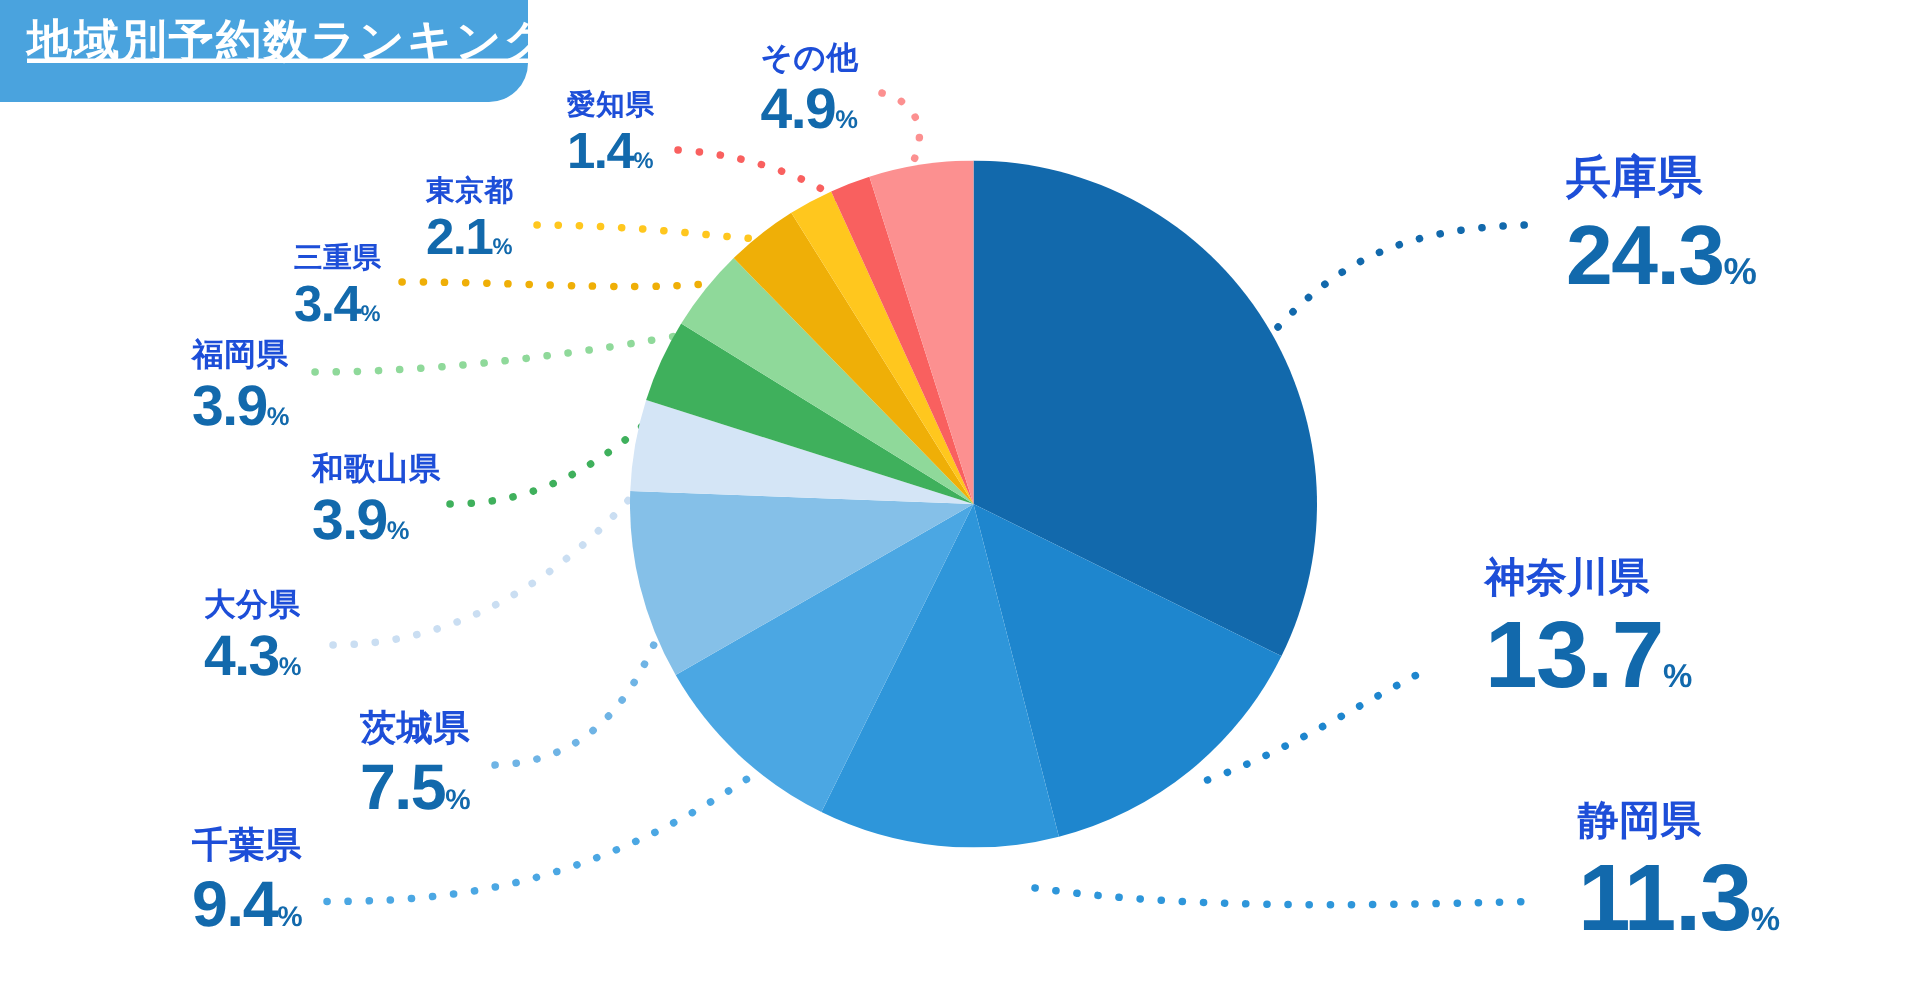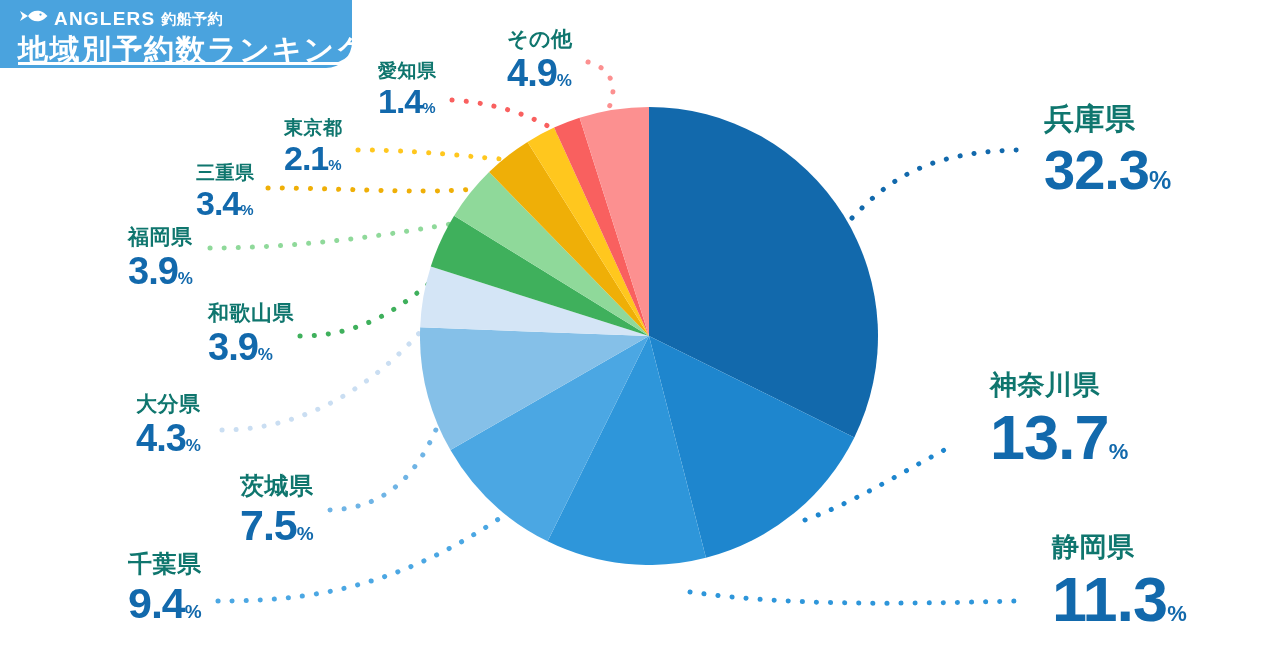--- a/index.html
+++ b/index.html
@@ -83,21 +83,21 @@
 
   
   .label {
     position: absolute;
     white-space: nowrap;
     line-height: 1;
   }
   .label .name {
     display: block;
     font-weight: bold;
-    color: #0f766e;
+    color: #1d4ed8;
     letter-spacing: 0.5px;
   }
   .label .valline {
     display: block;
     font-weight: bold;
     color: #1269AC;
     white-space: nowrap;
   }
   .label .value {
     font-weight: bold;
@@ -126,31 +126,20 @@
 
   .size-xs .name  { font-size: 19px; margin-bottom: 4px; text-align: right; }
   .size-xs .value { font-size: 34px; }
   .size-xs .pct   { font-size: 15px; }
   .align-left  { text-align: left; }
 </style>
 </head>
 <body>
 
 <div id="header-badge">
-  <div id="brand-row">
-    <span id="fish-icon">
-      <svg width="30" height="16" viewBox="0 0 30 16">
-        <path d="M10 8 C13 2.5, 20 1.5, 24.5 4 C27 5.4, 28.5 7, 29.5 8 C28.5 9, 27 10.6, 24.5 12 C20 14.5, 13 13.5, 10 8 Z" fill="#ffffff"></path>
-        <path d="M10 8 L2 3 L4.5 8 L2 13 Z" fill="#ffffff"></path>
-        <circle cx="22.5" cy="6.6" r="1.15" fill="#4AA3DE"></circle>
-      </svg>
-    </span>
-    <span id="brand-name">ANGLERS</span>
-    <span id="brand-sub">釣船予約</span>
-  </div>
   <div id="badge-title">地域別予約数ランキング</div>
 </div>
 
 <svg id="leaders" viewBox="0 0 1280 670">
 
   <path fill="none" stroke="#1269AC" stroke-width="5" stroke-linecap="round" stroke-dasharray="0.1 14" d="M 852 218 C 890 178, 930 152, 1018 150"></path>
 
   <path fill="none" stroke="#1E86CE" stroke-width="5" stroke-linecap="round" stroke-dasharray="0.1 14" d="M 805 520 C 860 500, 905 470, 952 446"></path>
 
   <path fill="none" stroke="#2E96DA" stroke-width="5" stroke-linecap="round" stroke-dasharray="0.1 14" d="M 690 592 C 790 606, 900 604, 1018 601"></path>
@@ -188,21 +177,21 @@
         <path d="M 229 229 L 69.12 65.05 A 229 229 0 0 1 107.51 34.88 Z" fill="#EFAF07"></path>
         <path d="M 229 229 L 107.51 34.88 A 229 229 0 0 1 134.11 20.59 Z" fill="#FFC71E"></path>
         <path d="M 229 229 L 134.11 20.59 A 229 229 0 0 1 159.60 10.77 Z" fill="#F9605F"></path>
         <path d="M 229 229 L 159.60 10.77 A 229 229 0 0 1 229.00 0.00 Z" fill="#FC9090"></path>
       </g>
   </svg>
 </div>
 
 <div class="label align-left size-xl" style="left:1044px; top:104px;">
   <span class="name">兵庫県</span>
-  <span class="valline"><span class="value">32.3</span><span class="pct">%</span></span>
+  <span class="valline"><span class="value">24.3</span><span class="pct">%</span></span>
 </div>
 
 <div class="label align-left size-lg" style="left:990px; top:372px;">
   <span class="name">神奈川県</span>
   <span class="valline"><span class="value">13.7</span><span class="pct">%</span></span>
 </div>
 
 <div class="label align-left size-lg" style="left:1052px; top:534px;">
   <span class="name">静岡県</span>
   <span class="valline"><span class="value">11.3</span><span class="pct">%</span></span>

